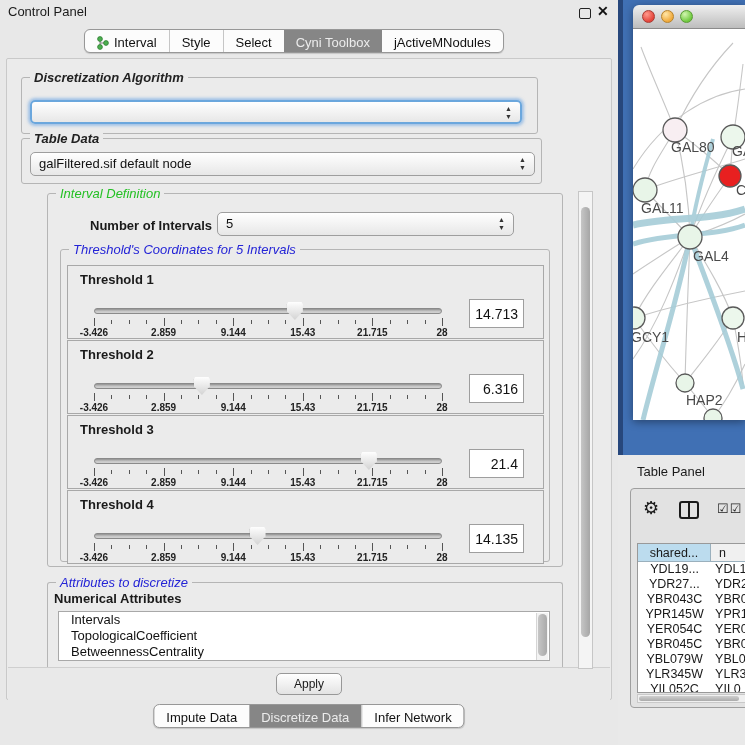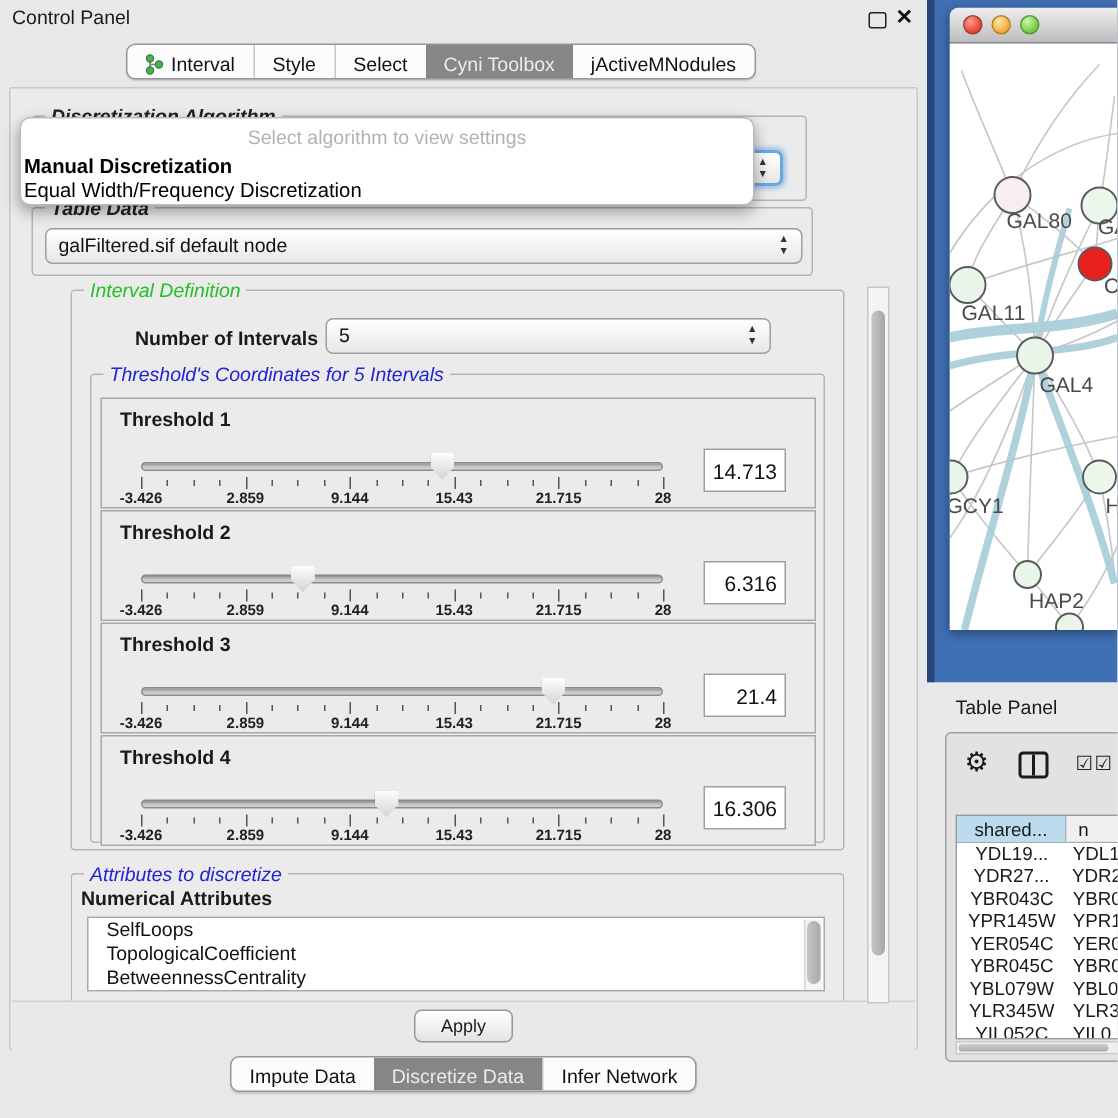--- a/index.html
+++ b/index.html
@@ -299,52 +299,47 @@
               <div class="tick major" style="left: 100%;"></div>
             </div>
           <div class="scale-labels">
               <div class="scale-label" style="left: 0%;">-3.426</div>
               <div class="scale-label" style="left: 20%;">2.859</div>
               <div class="scale-label" style="left: 40%;">9.144</div>
               <div class="scale-label" style="left: 60%;">15.43</div>
               <div class="scale-label" style="left: 80%;">21.715</div>
               <div class="scale-label" style="left: 100%;">28</div>
             </div>
-          <div class="value-box">16.306</div>
+          <div class="value-box">14.135</div>
         </div>
       </div>
     </div>
 
     <div class="groupbox" style="left:40px; top:523px; width:516px; height:90px; border-bottom:none;">
       <span class="gtitle blue">Attributes to discretize</span>
       <span class="attr-sub">Numerical Attributes</span>
       <div class="attr-list">
-        <div class="attr-item">SelfLoops</div>
+        <div class="attr-item">Intervals</div>
         <div class="attr-item">TopologicalCoefficient</div>
         <div class="attr-item">BetweennessCentrality</div>
         <div class="attr-vscroll">
             <div class="attr-vthumb"></div>
           </div>
       </div>
     </div>
 
     <div class="apply-strip">
       <div class="apply-btn">Apply</div>
     </div>
 
     <div class="cp-vscroll">
       <div class="cp-vthumb"></div>
     </div>
   </div>
 
-  <div class="algo-popup">
-    <div class="algo-prompt">Select algorithm to view settings</div>
-    <div class="algo-item bold">Manual Discretization</div>
-    <div class="algo-item">Equal Width/Frequency Discretization</div>
-  </div>
 
   <div class="seg-bar" id="bottom-tabs">
     <div class="seg">
         <span>Impute Data</span>
       </div>
     <div class="seg selected">
         <span>Discretize Data</span>
       </div>
     <div class="seg divided">
         <span>Infer Network</span>

